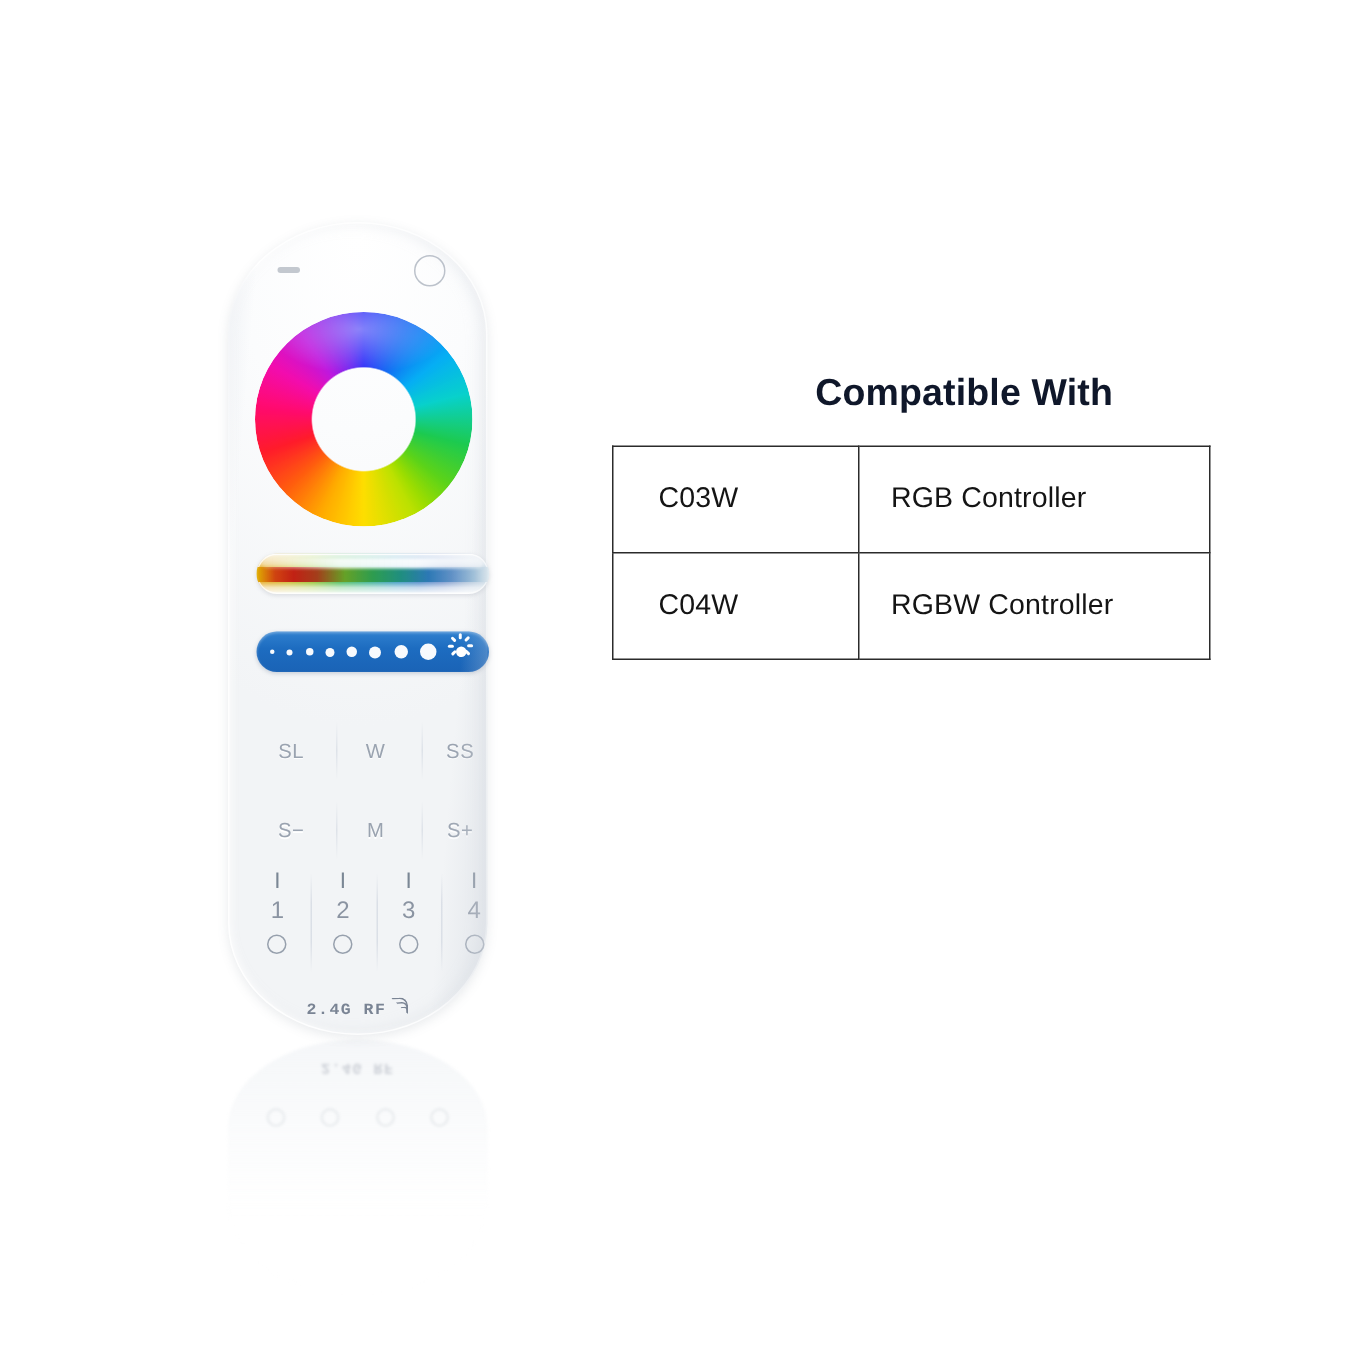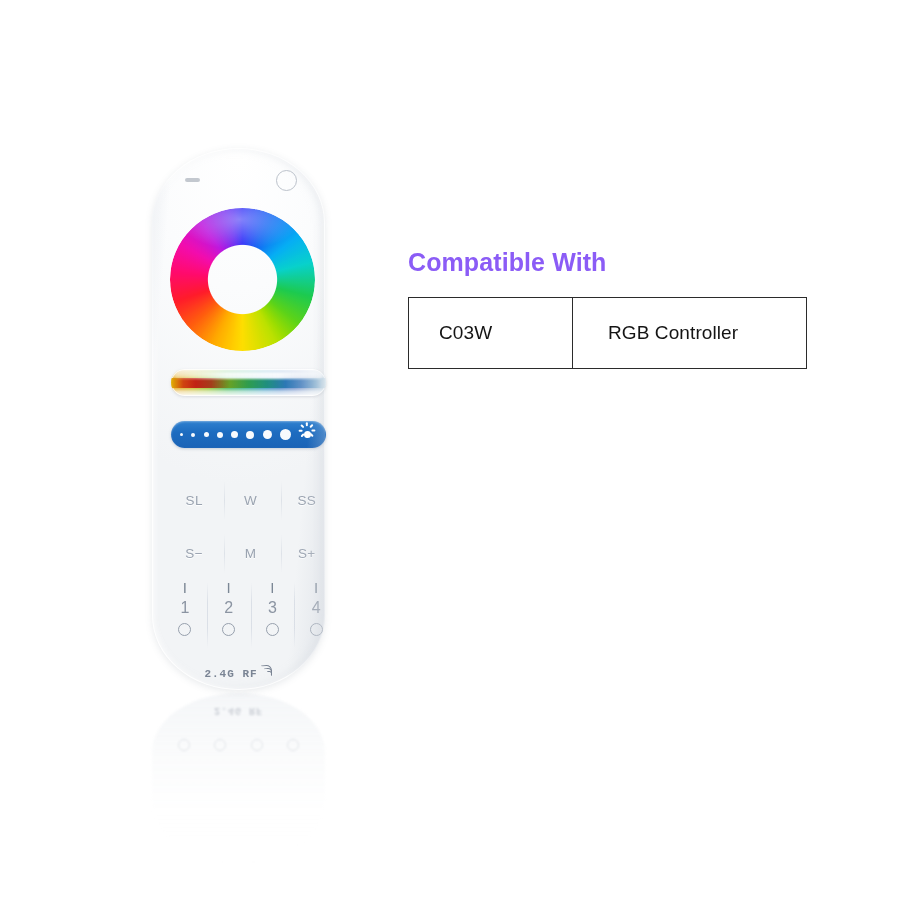--- a/index.html
+++ b/index.html
@@ -370,23 +370,23 @@
   
   #compat-panel {
     position: absolute;
     left: 408px;
     top: 248px;
     width: 400px;
   }
   #compat-heading {
     font-size: 25px;
     font-weight: 700;
-    color: #8b5cf6;
+    color: #0f172a;
     letter-spacing: .1px;
-    text-align: left;
+    text-align: right;
     margin: 0 0 20px 0;
     padding-right: 66px;
   }
   #compat-table {
     border-collapse: collapse;
     width: 399px;
     table-layout: fixed;
   }
   #compat-table td {
     border: 1.6px solid #2b2b2b;
@@ -396,21 +396,21 @@
     color: #141414;
     font-weight: 400;
     vertical-align: middle;
     letter-spacing: .1px;
   }
   #compat-table td.model-cell {
     width: 133px;
     padding-left: 30px;
   }
   #compat-table td.desc-cell {
-    padding-left: 35px;
+    padding-left: 21px;
   }
 </style>
 </head>
 <body>
 
 <div id="product-photo">
 
   <div class="reflection">
     <div class="reflection-brandtext">2.4G RF</div>
     <div class="reflection-dots">
@@ -516,15 +516,19 @@
 
 <div id="compat-panel">
   <h2 id="compat-heading">Compatible With</h2>
 
   <table id="compat-table">
     <tbody>
       <tr>
         <td class="model-cell">C03W</td>
         <td class="desc-cell">RGB Controller</td>
       </tr>
+      <tr>
+        <td class="model-cell">C04W</td>
+        <td class="desc-cell">RGBW Controller</td>
+      </tr>
     </tbody>
   </table>
 </div>
 
 </body></html>

